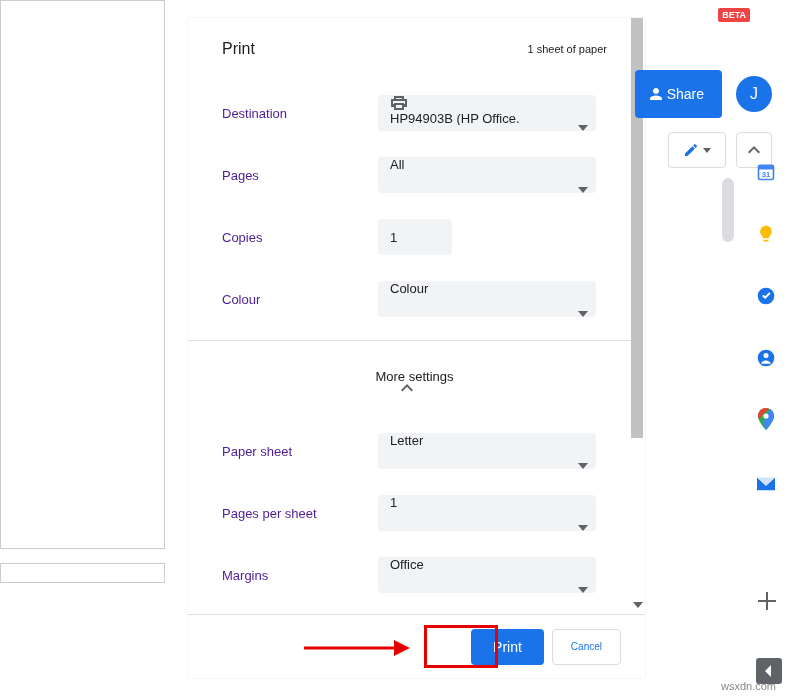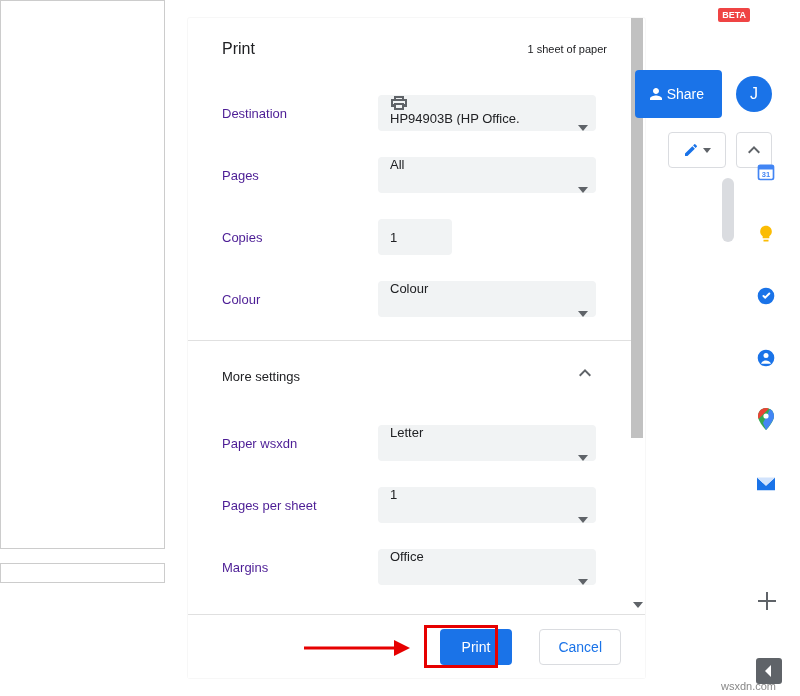--- a/index.html
+++ b/index.html
@@ -29,31 +29,31 @@
 
   .select-box { width: 218px; height: 36px; background: #f1f3f4; border-radius: 4px; display: flex; padding: 0 8px 0 12px; font-size: 13px; color: #202124; cursor: pointer; position: relative; flex-direction: column; }
   .select-box .caret { margin-left: auto; }
   .select-box .printer-icon { margin-right: 10px; display: inline-flex; }
   .select-text { white-space: nowrap; overflow: hidden; text-overflow: clip; flex: 1; }
 
   .copies-input { width: 74px; height: 36px; background: #f1f3f4; border-radius: 4px; border: none; padding: 0 12px; font-size: 13px; color: #202124; }
 
   .divider { border-top: 1px solid #e0e0e0; margin: 10px 0 0 0; }
 
-  .more-settings-row { display: flex; padding: 28px 30px 28px 34px; cursor: pointer; }
+  .more-settings-row { display: flex; align-items: center; padding: 28px 30px 28px 34px; cursor: pointer; flex-direction: column; }
   .more-settings-label { font-size: 13px; color: #202124; flex: 1; }
 
   
   .inner-scroll-track { position: absolute; right: 0; top: 0; width: 14px; height: 100%; }
   .inner-scroll-thumb { position: absolute; right: 2px; top: 0; width: 12px; height: 420px; background: #c1c1c1; border-radius: 0; }
   .inner-scroll-arrow { position: absolute; right: 2px; bottom: 2px; width: 10px; height: 10px; }
 
   .dialog-footer { height: 64px; display: flex; align-items: center; justify-content: flex-end; padding: 0 24px; border-top: 1px solid #e0e0e0; background: #fff; gap: 8px; }
   .btn-primary { background: #1a73e8; color: #fff; border: none; height: 36px; padding: 0 22px; font-size: 14px; border-radius: 4px; cursor: pointer; font-weight: 500; }
-  .btn-secondary { background: #fff; color: #1a73e8; border: 1px solid #dadce0; height: 36px; padding: 0 18px; font-size: 14px; border-radius: 4px; cursor: pointer; font-weight: 500; margin-left: 19px; }
+  .btn-secondary { background: #fff; color: #1a73e8; border: 1px solid #dadce0; height: 36px; padding: 0 18px; font-size: 10px; border-radius: 4px; cursor: pointer; font-weight: 500; }
 
   
   .red-highlight { position: absolute; border: 3px solid #e60000; pointer-events: none; }
   .red-arrow { position: absolute; pointer-events: none; }
 
   
   .right-top { position: absolute; top: 70px; right: 28px; display: flex; align-items: center; gap: 14px; }
   .share-btn { background: #1a73e8; color: #fff; border: none; height: 48px; padding: 0 18px 0 12px; font-size: 14px; border-radius: 4px; cursor: pointer; display: flex; align-items: center; gap: 2px; font-weight: 500; }
   .avatar { width: 36px; height: 36px; border-radius: 50%; background: #1a73e8; color: #fff; display: flex; align-items: center; justify-content: center; font-size: 16px; }
 
@@ -156,21 +156,21 @@
       <div class="more-settings-row">
         <span class="more-settings-label">More settings</span>
         <span style="margin-right:16px;">
           <svg width="12" height="8" viewBox="0 0 12 8">
               <path fill="#5f6368" d="M6 0L0 6l1.4 1.4L6 2.8l4.6 4.6L12 6z"></path>
             </svg>
         </span>
       </div>
 
       <div class="option-row">
-        <span class="option-label">Paper wsxdn</span>
+        <span class="option-label">Paper sheet</span>
         <div class="option-control">
           <div class="select-box">
             <span class="select-text">Letter</span>
             <span class="caret">
               <svg width="10" height="6" viewBox="0 0 10 6">
                   <path fill="#5f6368" d="M0 0l5 6 5-6z"></path>
                 </svg>
             </span>
           </div>
         </div>

